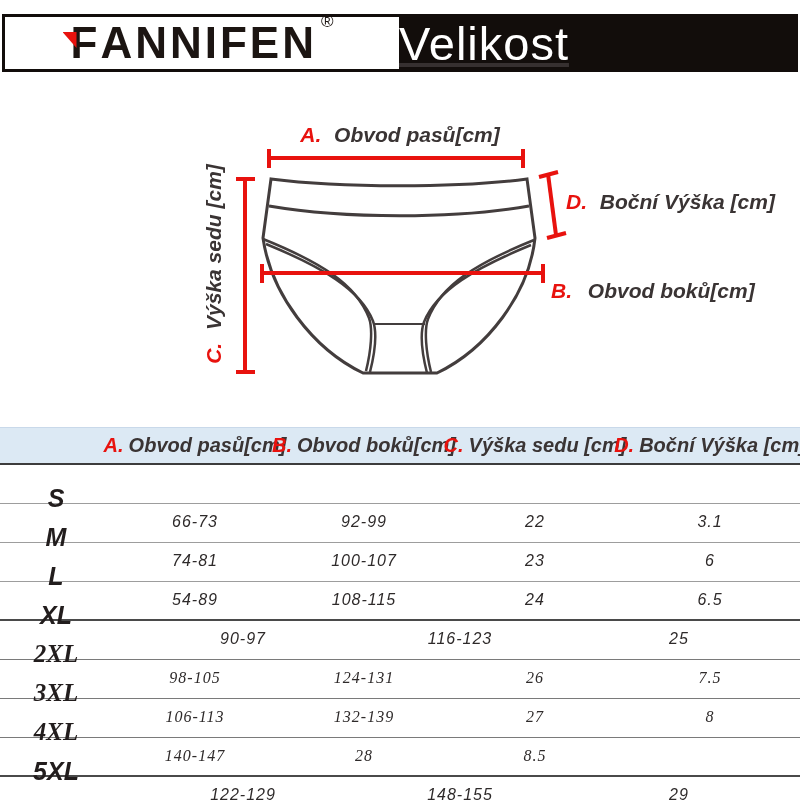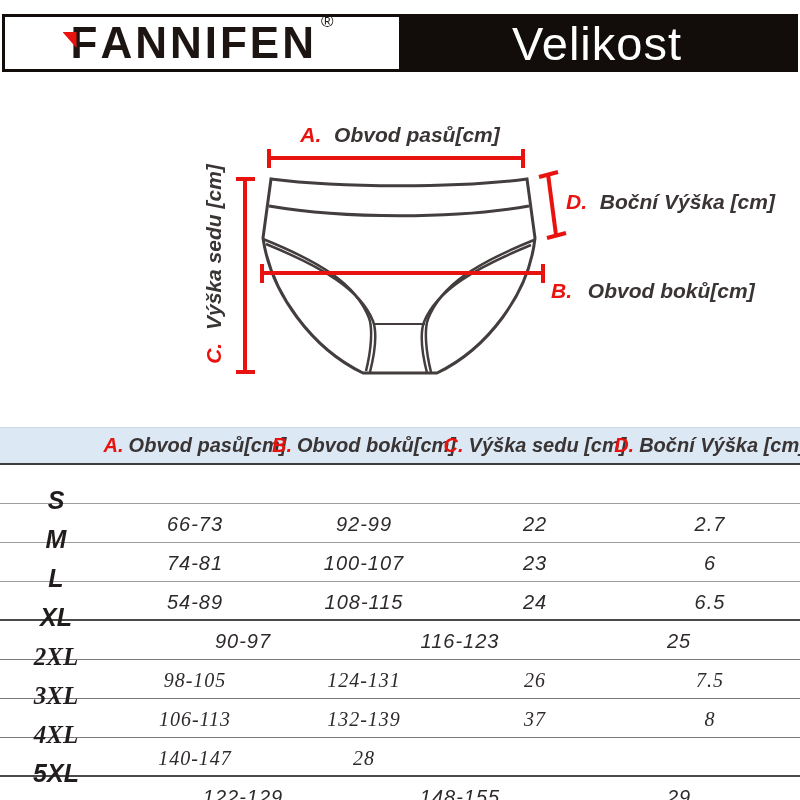--- a/index.html
+++ b/index.html
@@ -36,21 +36,21 @@
   .brand-f .tri{
     position:absolute;left:-8px;top:11px;width:14px;height:16px;
     background:var(--red);
     clip-path:polygon(0 0,100% 0,100% 100%);
   }
   .brand .reg{
     font-weight:normal;font-size:17px;letter-spacing:0;
     position:relative;top:-8px;margin-left:4px;
   }
   .title-box{
-    flex:1;display:flex;align-items:center;justify-content:center;
+    flex:1;display:flex;align-items:center;justify-content:flex-start;text-decoration:underline;
   }
   .title-box span{
     color:#ffffff;font-size:47px;letter-spacing:1px;line-height:1;
   }
 
   
   .diagram{position:absolute;left:0;top:72px;width:800px;height:355px;}
   .diagram svg{display:block;width:800px;height:355px;}
   .diagram text{
     font-family:"Liberation Sans","DejaVu Sans",sans-serif;
@@ -76,21 +76,21 @@
     border-bottom:2px solid #3c3c3c;
   }
   .t-body{height:39px;background:#fff;}
   .sep-light{border-bottom:1px solid #9d9d9d;}
   .sep-mid{border-bottom:1px solid #7a7a7a;font-family:Liberation Serif, serif;}
   .sep-dark{border-bottom:2px solid #4a4a4a;gap:48px;}
   .cell{display:flex;justify-content:center;align-items:center;gap:5px;}
   .head-cell{font-size:20px;font-weight:600;color:#3a3434;white-space:nowrap;}
   .head-cell .letter{color:var(--red);}
   .size-cell{font-size:25px;font-weight:bold;color:#221d1d;}
-  .val-cell{font-size:20px;color:#2e2a2a;letter-spacing:1px;margin-top:48px;}
+  .val-cell{font-size:16px;color:#2e2a2a;letter-spacing:1px;margin-top:48px;}
 </style>
 </head>
 <body>
 
 <div class="page">
 
   <div class="topbar">
     <div class="logo-box">
       <div class="brand">
         <span class="brand-f">
@@ -178,21 +178,21 @@
         <span class="letter">D.</span>
         <span>Boční Výška [cm]</span>
       </div>
     </div>
 
     <div class="t-row t-body sep-light">
       <div class="cell size-cell">S</div>
       <div class="cell val-cell">66-73</div>
       <div class="cell val-cell">92-99</div>
       <div class="cell val-cell">22</div>
-      <div class="cell val-cell">2.7</div>
+      <div class="cell val-cell">3.1</div>
     </div>
     <div class="t-row t-body sep-light">
       <div class="cell size-cell">M</div>
       <div class="cell val-cell">74-81</div>
       <div class="cell val-cell">100-107</div>
       <div class="cell val-cell">23</div>
       <div class="cell val-cell">6</div>
     </div>
     <div class="t-row t-body sep-light">
       <div class="cell size-cell">L</div>
@@ -212,27 +212,28 @@
       <div class="cell size-cell">2XL</div>
       <div class="cell val-cell">98-105</div>
       <div class="cell val-cell">124-131</div>
       <div class="cell val-cell">26</div>
       <div class="cell val-cell">7.5</div>
     </div>
     <div class="t-row t-body sep-mid">
       <div class="cell size-cell">3XL</div>
       <div class="cell val-cell">106-113</div>
       <div class="cell val-cell">132-139</div>
-      <div class="cell val-cell">37</div>
+      <div class="cell val-cell">27</div>
       <div class="cell val-cell">8</div>
     </div>
     <div class="t-row t-body sep-mid">
       <div class="cell size-cell">4XL</div>
       <div class="cell val-cell">140-147</div>
       <div class="cell val-cell">28</div>
+      <div class="cell val-cell">8.5</div>
     </div>
     <div class="t-row t-body sep-dark">
       <div class="cell size-cell">5XL</div>
       <div class="cell val-cell">122-129</div>
       <div class="cell val-cell">148-155</div>
       <div class="cell val-cell">29</div>
       <div class="cell val-cell">9</div>
     </div>
   </div>
 

